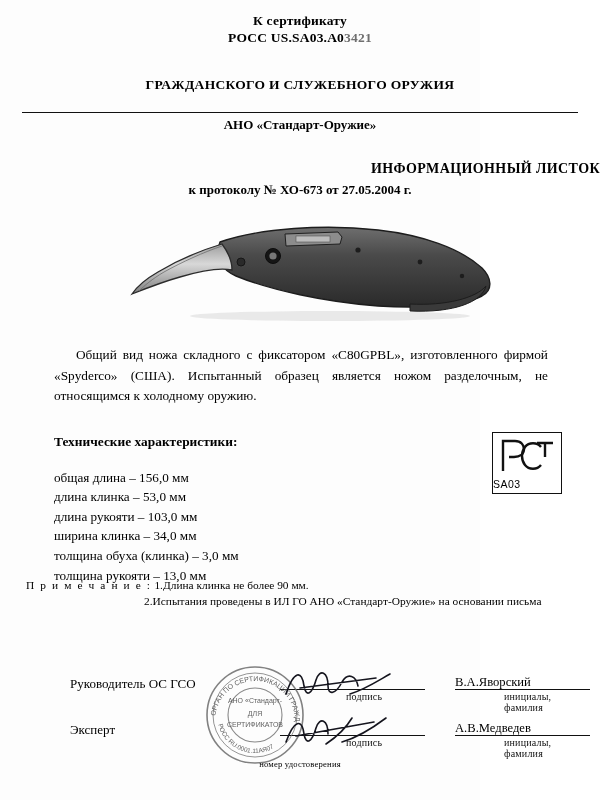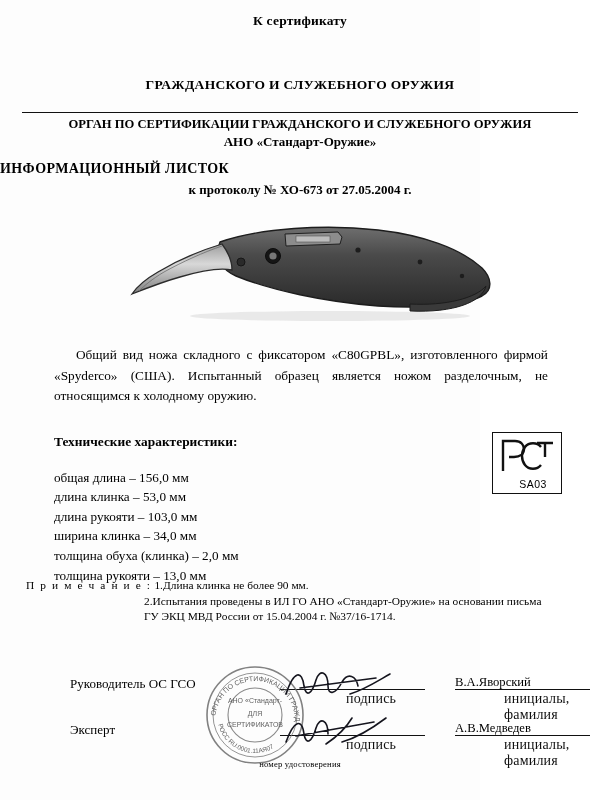--- a/index.html
+++ b/index.html
@@ -85,21 +85,21 @@
     font-weight: bold;
     font-size: 13px;
     line-height: 18px;
   }
 
   .doc-title {
     position: absolute;
     top: 159px;
     left: 0;
     width: 600px;
-    text-align: left;
+    text-align: right;
     font-weight: bold;
     font-size: 14px;
     line-height: 20px;
     letter-spacing: 0.4px;
   }
   .doc-sub {
     position: absolute;
     top: 182px;
     left: 0;
     width: 600px;
@@ -151,23 +151,23 @@
     top: 432px;
     left: 492px;
     width: 70px;
     height: 62px;
     border: 1.4px solid #111;
     box-sizing: border-box;
   }
   .rst-code {
     position: absolute;
     bottom: 3px;
-    left: 6px;
+    left: 0;
     width: 100%;
-    text-align: center;
+    text-align: left;
     font-family: "Liberation Sans", sans-serif;
     font-size: 10.5px;
     letter-spacing: 0.5px;
   }
 
   
   .notes {
     position: absolute;
     top: 578px;
     left: 26px;
@@ -202,21 +202,21 @@
   .sig-line {
     position: absolute;
     top: 13px;
     border-bottom: 1px solid #111;
   }
   .sig-line-a { left: 210px; width: 145px; }
   .sig-line-b { left: 385px; width: 135px; }
   .sig-caption {
     position: absolute;
     top: 15px;
-    font-size: 14px;
+    font-size: 10px;
     letter-spacing: 0.2px;
     color: #111;
     padding-left: 28px;
   }
   .sig-caption-a { left: 248px; }
   .sig-caption-b { left: 406px; }
   .sig-name {
     position: absolute;
     top: -1px;
     left: 385px;
@@ -255,30 +255,30 @@
     letter-spacing: 0.2px;
   }
 </style>
 </head>
 <body>
 
 <div class="page">
 
   <div class="cert-ref">
     <div class="line1">К сертификату</div>
+    <div class="line2"><span>РОСС US.SA03.A0</span><span class="faint">3421</span></div>
   </div>
 
   <div class="title-block">
     <div class="t2">ГРАЖДАНСКОГО И СЛУЖЕБНОГО ОРУЖИЯ</div>
   </div>
 
   <div class="rule rule-top"></div>
 
   <div class="org-block">
-    <div class="o1">ОРГАН ПО СЕРТИФИКАЦИИ ГРАЖДАНСКОГО И СЛУЖЕБНОГО ОРУЖИЯ</div>
     <div class="o2">АНО «Стандарт-Оружие»</div>
   </div>
 
   <div class="doc-title">ИНФОРМАЦИОННЫЙ ЛИСТОК</div>
   <div class="doc-sub">к протоколу № ХО-673 от 27.05.2004 г.</div>
 
   <div class="knife-wrap">
     <svg width="390" height="130" viewBox="0 0 390 130">
       <defs>
         <linearGradient id="handleGrad" x1="0" y1="0" x2="0" y2="1">
@@ -319,40 +319,39 @@
   </div>
 
   <div class="description">Общий вид ножа складного с фиксатором «C80GPBL», изготовленного фирмой «Spyderco» (США). Испытанный образец является ножом разделочным, не относящимся к холодному оружию.</div>
 
   <div class="specs">
     <div class="spec-title">Технические характеристики:</div>
     <div class="spec-row">общая длина – 156,0 мм</div>
     <div class="spec-row">длина клинка – 53,0 мм</div>
     <div class="spec-row">длина рукояти – 103,0 мм</div>
     <div class="spec-row">ширина клинка – 34,0 мм</div>
-    <div class="spec-row">толщина обуха (клинка) – 2,0 мм</div>
+    <div class="spec-row">толщина обуха (клинка) – 3,0 мм</div>
     <div class="spec-row">толщина рукояти – 13,0 мм</div>
   </div>
 
   <div class="rst-mark">
     <svg width="68" height="44" viewBox="0 0 68 44">
 
       <path d="M10,38 L10,8 L22,8 C28,8 31,12 31,16 C31,21 27,24 21,24 L16,24" fill="none" stroke="#111" stroke-width="2.4"></path>
 
       <path d="M48,14 C44,9 36,9 32,14 C28,19 28,27 32,32 C36,37 44,37 48,32" fill="none" stroke="#111" stroke-width="2.4"></path>
 
       <path d="M44,10 L60,10 M52,10 L52,24" fill="none" stroke="#111" stroke-width="2.4"></path>
     </svg>
     <div class="rst-code">SA03</div>
   </div>
 
   <div class="notes">
     <div><span class="note-label">П р и м е ч а н и е :</span> <span>1.Длина клинка не более 90 мм.</span></div>
     <div class="note-indent">2.Испытания проведены в ИЛ ГО АНО «Стандарт-Оружие» на основании письма</div>
-    <div class="note-indent">ГУ ЭКЦ МВД России от 15.04.2004 г. №37/16-1714.</div>
   </div>
 
   <div class="sig-row sig-row-1">
     <span class="sig-label">Руководитель ОС ГСО</span>
     <span class="sig-line sig-line-a"></span>
     <span class="sig-caption sig-caption-a">подпись</span>
     <span class="sig-name">В.А.Яворский</span>
     <span class="sig-line sig-line-b"></span>
     <span class="sig-caption sig-caption-b">инициалы, фамилия</span>
   </div>

